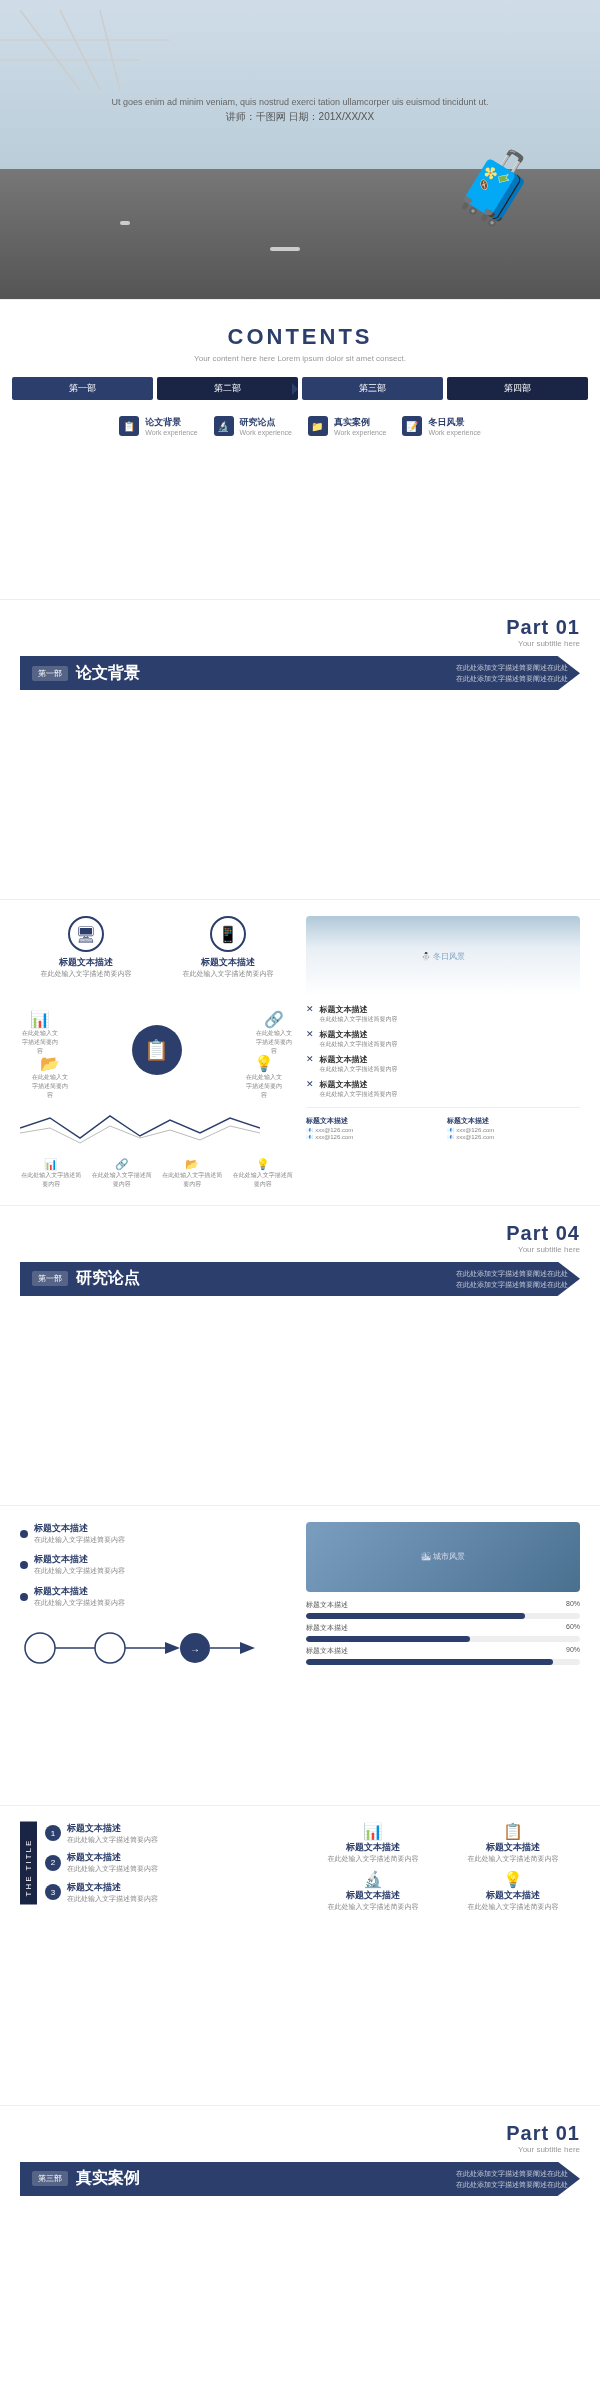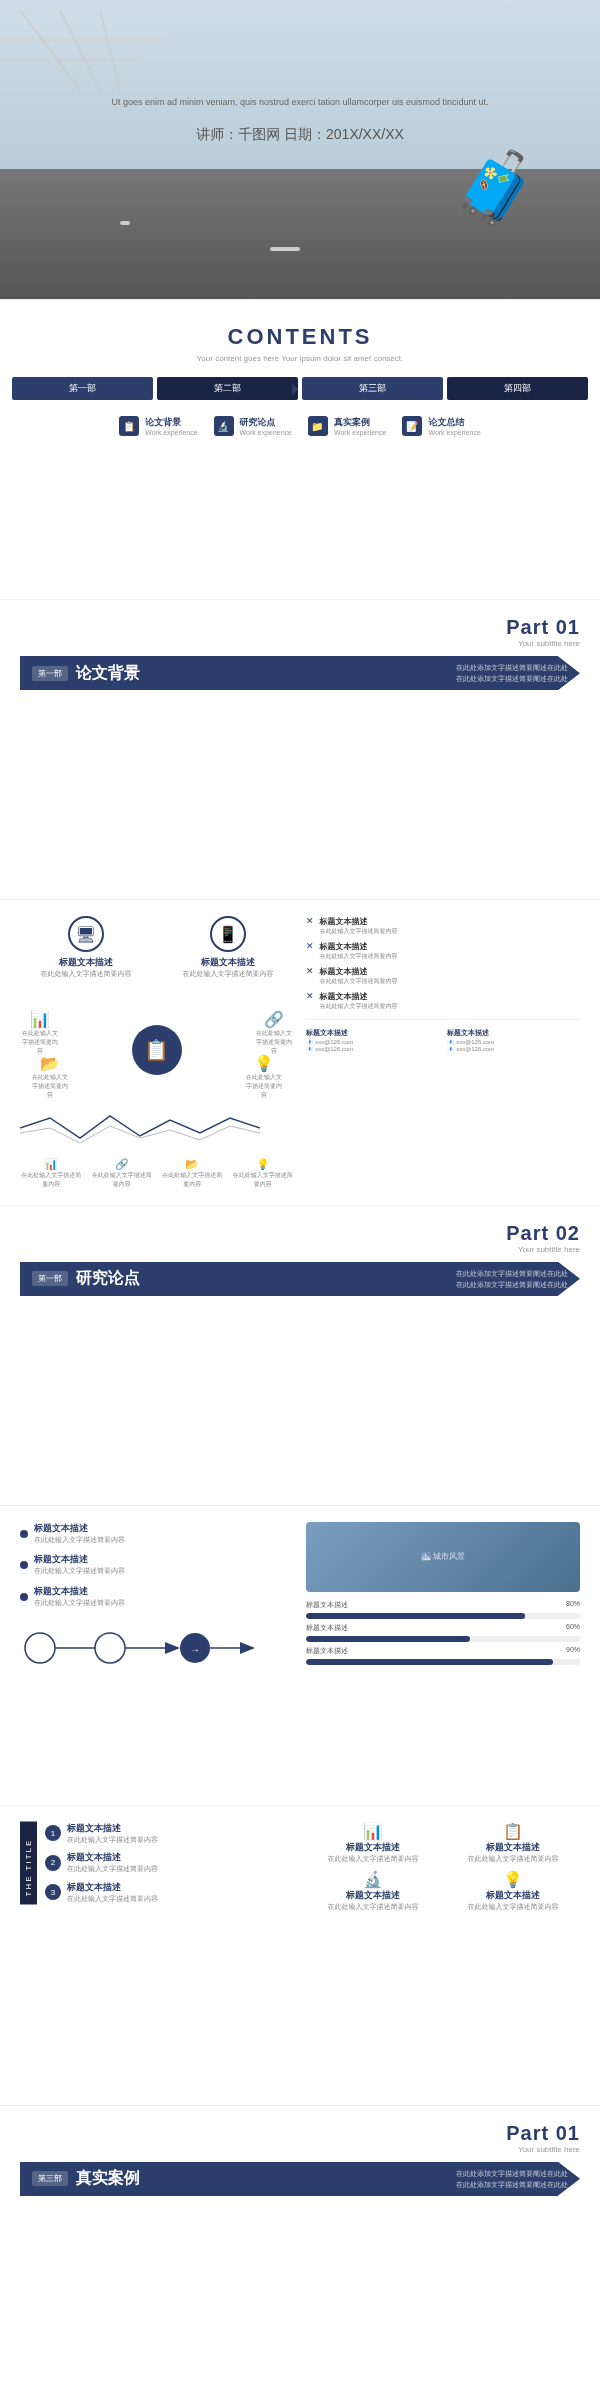--- a/index.html
+++ b/index.html
@@ -41,23 +41,23 @@
       padding: 10px 20px;
       border-radius: 4px;
     }
     .cover-subtitle {
       font-size: 9px;
       color: #666;
       margin-top: 6px;
       line-height: 1.5;
     }
     .cover-meta {
-      font-size: 14px;
+      font-size: 10px;
       color: #555;
-      margin-top: 16px;
+      margin-top: 0;
     }
     .canopy-left {
       position: absolute;
       top: 20px; left: -20px;
       width: 200px; height: 80px;
       background: rgba(240,245,250,0.7);
       border-radius: 0 0 50% 50%;
       transform: rotate(-5deg);
     }
 
@@ -329,21 +329,21 @@
   <div style="position:absolute;right:60px;bottom:70px;z-index:3;font-size:70px;">🧳</div>
 
   <div class="cover-title-box" style="top:90px;width:420px;">
     <div class="cover-subtitle">Ut goes enim ad minim veniam, quis nostrud exerci tation ullamcorper uis euismod tincidunt ut.</div>
     <div class="cover-meta">讲师：千图网  日期：201X/XX/XX</div>
   </div>
 </div>
 
 <div class="slide slide-contents" style="padding:24px 12px 20px;">
   <div class="contents-title">CONTENTS</div>
-  <div class="contents-sub">Your content goes here Your ipsum dolor sit amet consect.</div>
+  <div class="contents-sub">Your content here here Lorem ipsum dolor sit amet consect.</div>
   <div class="contents-tabs">
     <div class="ctab"><span>第一部</span></div>
     <div class="ctab ctab-dark"><span>第二部</span></div>
     <div class="ctab"><span>第三部</span></div>
     <div class="ctab ctab-dark"><span>第四部</span></div>
   </div>
   <div class="contents-items">
     <div class="c-item">
       <div class="c-item-icon">📋</div>
       <div>
@@ -361,21 +361,21 @@
     <div class="c-item">
       <div class="c-item-icon">📁</div>
       <div>
         <div style="font-size:9px;font-weight:bold;color:#2c3e6b;">真实案例</div>
         <div style="font-size:7px;color:#999;">Work experience</div>
       </div>
     </div>
     <div class="c-item">
       <div class="c-item-icon">📝</div>
       <div>
-        <div style="font-size:9px;font-weight:bold;color:#2c3e6b;">论文总结</div>
+        <div style="font-size:9px;font-weight:bold;color:#2c3e6b;">冬日风景</div>
         <div style="font-size:7px;color:#999;">Work experience</div>
       </div>
     </div>
   </div>
 </div>
 
 <div class="slide" style="background:#fff;padding:16px 20px 12px;">
   <div style="display:flex;justify-content:flex-end;margin-bottom:4px;">
     <div>
       <div class="part-label">Part 01</div>
@@ -454,20 +454,23 @@
           <div style="font-size:6px;color:#888;">在此处输入文字描述简要内容</div>
         </div>
         <div class="center">
           <div style="font-size:11px;">💡</div>
           <div style="font-size:6px;color:#888;">在此处输入文字描述简要内容</div>
         </div>
       </div>
     </div>
     <div class="col-right">
 
+      <div class="img-placeholder img-snow" style="height:80px;margin-bottom:8px;">
+        <span style="font-size:8px;color:#7a9ec0;">⛄ 冬日风景</span>
+      </div>
 
       <div class="check-item">
         <span class="check-mark">✕</span>
         <div>
           <div style="font-size:8px;font-weight:bold;color:#333;">标题文本描述</div>
           <div style="font-size:6px;color:#888;">在此处输入文字描述简要内容</div>
         </div>
       </div>
       <div class="check-item">
         <span class="check-mark">✕</span>
@@ -504,21 +507,21 @@
           <div style="font-size:6px;color:#888;">📧 xxx@126.com</div>
         </div>
       </div>
     </div>
   </div>
 </div>
 
 <div class="slide" style="background:#fff;padding:16px 20px 12px;">
   <div style="display:flex;justify-content:flex-end;margin-bottom:4px;">
     <div>
-      <div class="part-label">Part 02</div>
+      <div class="part-label">Part 04</div>
       <div class="part-sub-label">Your subtitle here</div>
     </div>
   </div>
   <div class="part-banner">
     <span class="part-banner-num">第一部</span>
     <span class="part-banner-title">研究论点</span>
     <div class="part-banner-desc">
       <div>在此处添加文字描述简要阐述在此处</div>
       <div>在此处添加文字描述简要阐述在此处</div>
     </div>

